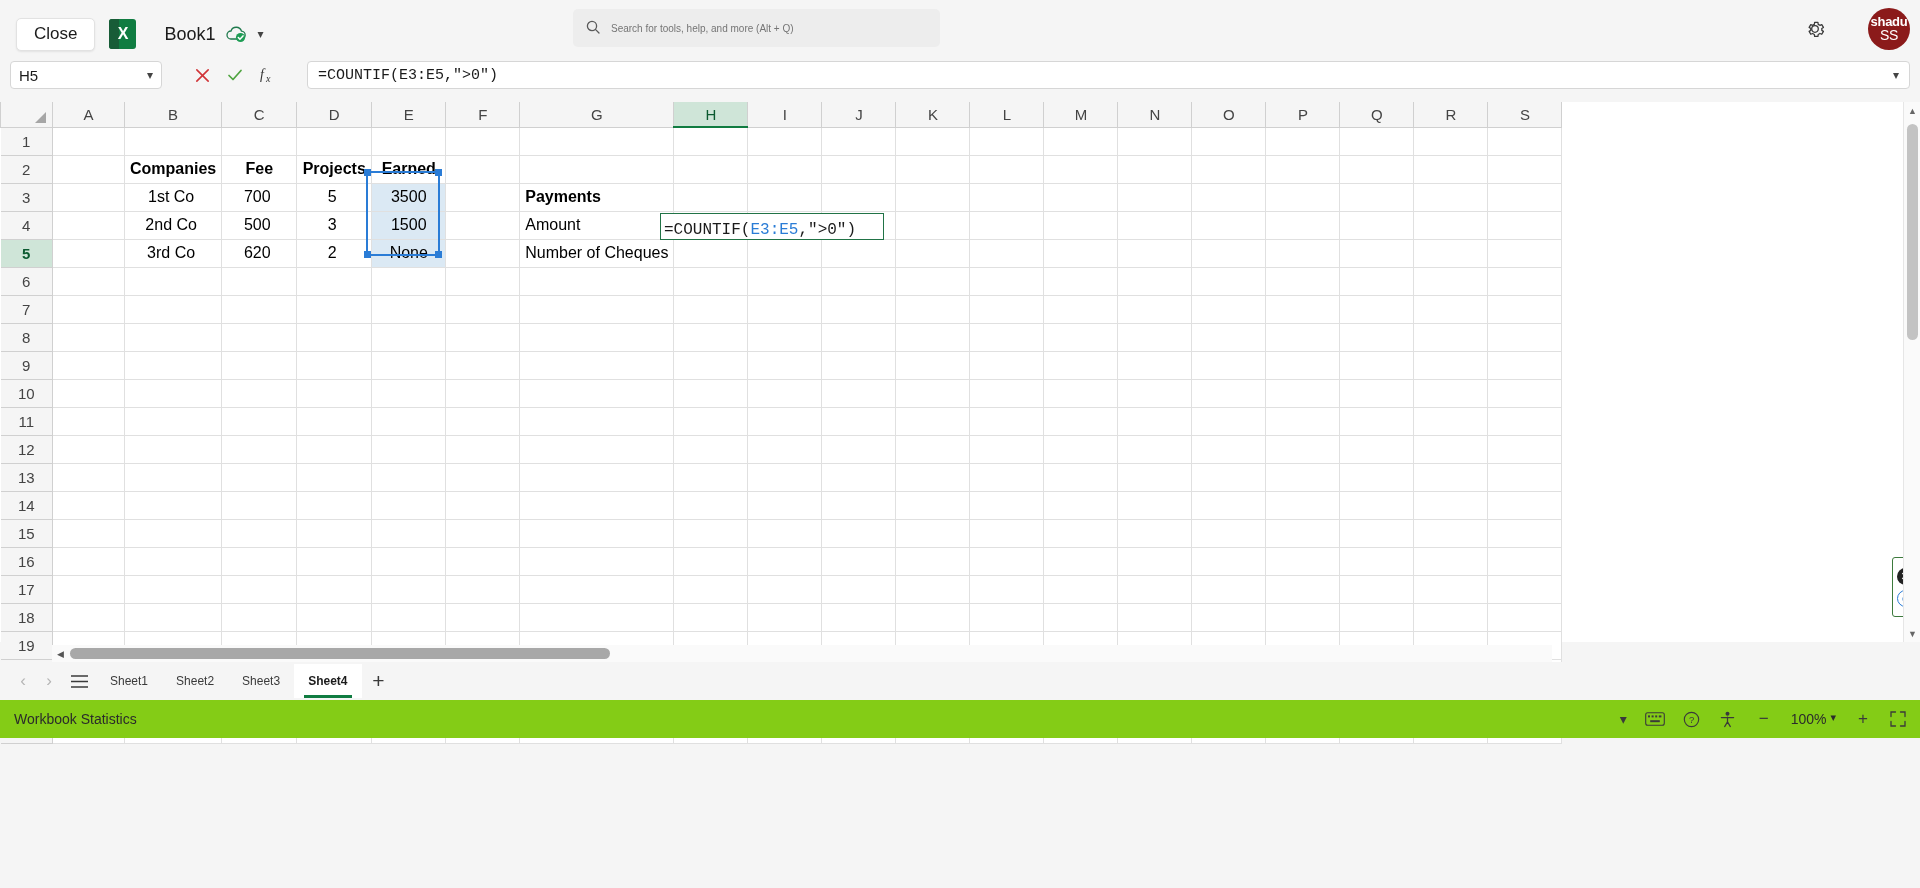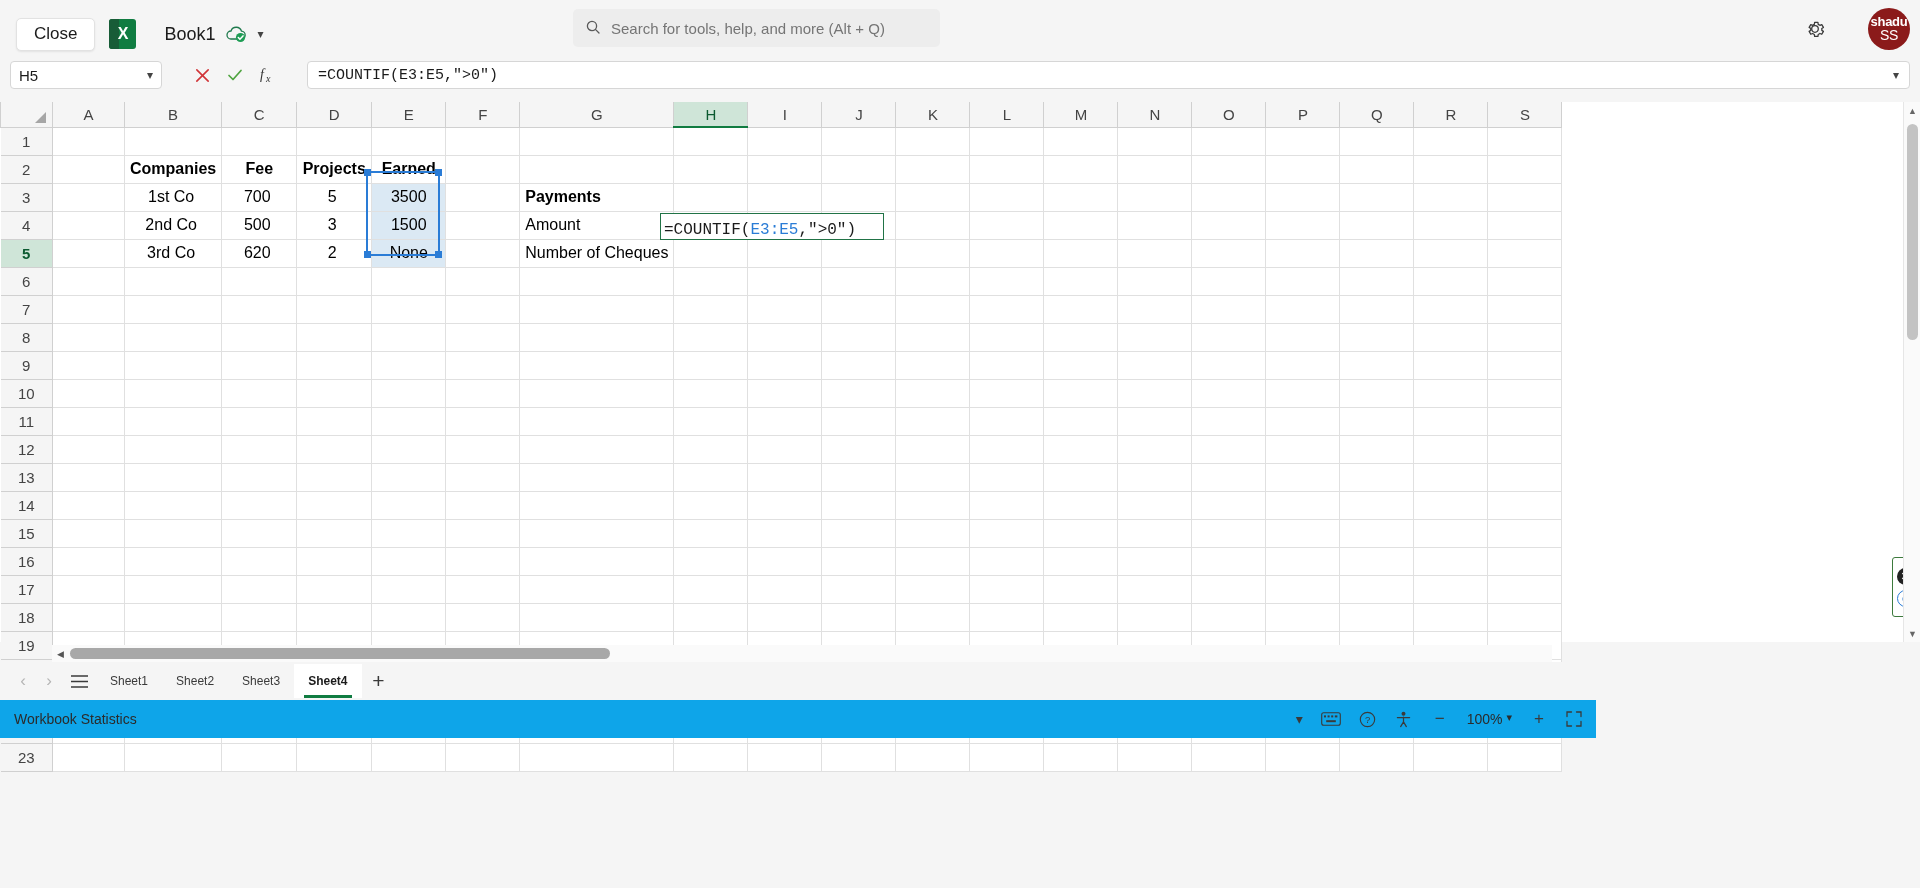--- a/index.html
+++ b/index.html
@@ -41,21 +41,21 @@
   }
   .cloud-ic{ width:24px; height:18px; position:relative; display:inline-block; }
   .chev-sm{ font-size:12px; color:#444; }
 
   .search-wrap{
     position:absolute; left:573px; top:9px; width:367px; height:38px;
     background:#ededed; border-radius:5px; display:flex; align-items:center;
     padding:0 12px; gap:10px; cursor:text;
   }
   .search-wrap input{
-    border:none; outline:none; background:transparent; font-size:15px;
+    border:none; outline:none; background:transparent; font-size:10px;
     color:#6b6b6b; width:100%; font-family:"Liberation Sans",sans-serif;
   }
   .gear-btn{
     position:absolute; right:90px; top:14px; width:30px; height:30px;
     display:flex; align-items:center; justify-content:center; cursor:pointer;
   }
   .avatar{
     position:absolute; right:10px; top:8px; width:42px; height:42px;
     border-radius:50%; background:#8b1a1a; color:#fff; font-size:13px;
     display:flex; align-items:center; justify-content:center; overflow:hidden;
@@ -182,22 +182,22 @@
     font-size:12px; color:#3a3a3a; cursor:pointer; position:relative;
   }
   .stab.active{ font-weight:bold; color:#1b1b1b; background:#fff; }
   .stab.active::after{
     content:""; position:absolute; left:10px; right:10px; bottom:0; height:3px; background:#107c41;
   }
   .addtab{ width:34px; height:30px; display:flex; align-items:center; justify-content:center; font-size:21px; color:#3a3a3a; cursor:pointer; }
 
   
   .statusbar{
-    position:absolute; left:0; top:700px; width:1596px; height:38px;
-    background:#0ea5e9; display:flex; align-items:center; padding:0 14px;
+    position:absolute; left:0; top:700px; width:1920px; height:38px;
+    background:#84cc16; display:flex; align-items:center; padding:0 14px;
     font-size:14px; color:#2b2b2b;
   }
   .sb-right{ margin-left:auto; display:flex; align-items:center; gap:18px; }
   .sb-ic{ display:flex; align-items:center; justify-content:center; cursor:pointer; color:#3a3a3a; }
   .zoom-sel{ display:flex; align-items:flex-start; gap:4px; font-size:14px; cursor:pointer; }
   .zbtn{ font-size:17px; cursor:pointer; color:#3a3a3a; width:18px; text-align:center; }
 </style>
 </head>
 <body>
 
@@ -789,42 +789,20 @@
             <td class="cell"></td>
             <td class="cell"></td>
             <td class="cell"></td>
             <td class="cell"></td>
             <td class="cell"></td>
             <td class="cell"></td>
             <td class="cell"></td>
             <td class="cell"></td>
             <td class="cell"></td>
           </tr>
-      <tr>
-            <td class="rowhead">23</td>
-            <td class="cell"></td>
-            <td class="cell"></td>
-            <td class="cell"></td>
-            <td class="cell"></td>
-            <td class="cell"></td>
-            <td class="cell"></td>
-            <td class="cell"></td>
-            <td class="cell"></td>
-            <td class="cell"></td>
-            <td class="cell"></td>
-            <td class="cell"></td>
-            <td class="cell"></td>
-            <td class="cell"></td>
-            <td class="cell"></td>
-            <td class="cell"></td>
-            <td class="cell"></td>
-            <td class="cell"></td>
-            <td class="cell"></td>
-            <td class="cell"></td>
-          </tr>
     </tbody>
       </table>
 
     <div class="refbox" style="left:366px; top:69px; width:74px; height:85px;">
       <span class="hdl h-tl"></span>
       <span class="hdl h-tr"></span>
       <span class="hdl h-bl"></span>
       <span class="hdl h-br"></span>
     </div>
 

